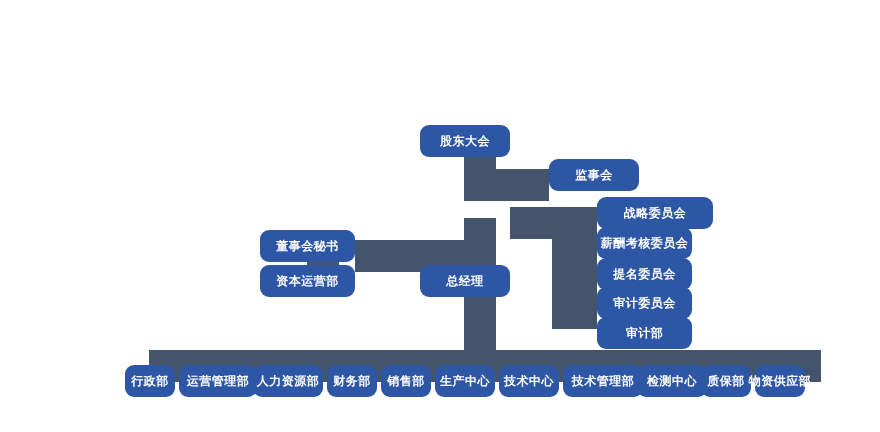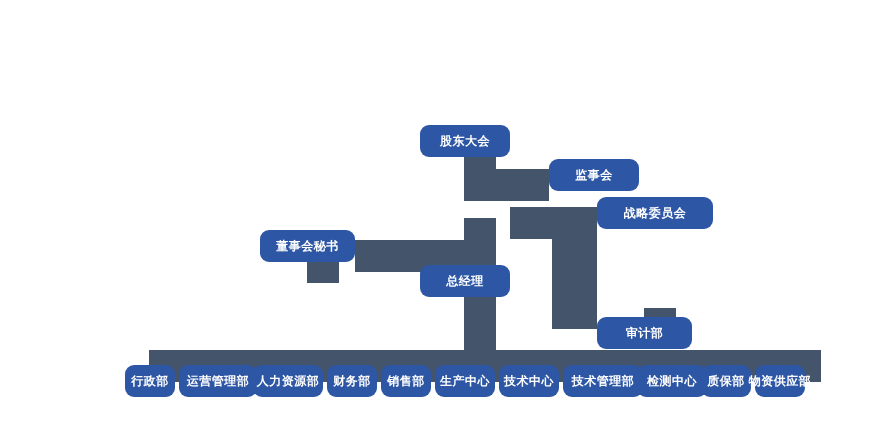--- a/index.html
+++ b/index.html
@@ -54,22 +54,26 @@
   <div class="line v" style="left:565px;top:318px;height:15px"></div>
   <div class="line v" style="left:634px;top:318px;height:15px"></div>
   <div class="line v" style="left:693px;top:318px;height:15px"></div>
   <div class="line v" style="left:757px;top:318px;height:15px"></div>
 
   <div class="node" style="left:388px;top:93px;width:90px">股东大会</div>
   <div class="node" style="left:517px;top:127px;width:90px">监事会</div>
   <div class="node" style="left:388px;top:233px;width:90px">总经理</div>
 
   <div class="node" style="left:228px;top:198px;width:95px">董事会秘书</div>
+  <div class="node" style="left:228px;top:233px;width:95px">资本运营部</div>
 
   <div class="node" style="left:565px;top:165px;width:116px">战略委员会</div>
+  <div class="node" style="left:565px;top:195px;width:95px">薪酬考核委员会</div>
+  <div class="node" style="left:565px;top:226px;width:95px">提名委员会</div>
+  <div class="node" style="left:565px;top:255px;width:95px">审计委员会</div>
   <div class="node" style="left:565px;top:285px;width:95px">审计部</div>
 
   <div class="node" style="left:93px;top:333px;width:50px">行政部</div>
   <div class="node" style="left:147px;top:333px;width:78px">运营管理部</div>
   <div class="node" style="left:221px;top:333px;width:70px">人力资源部</div>
   <div class="node" style="left:295px;top:333px;width:50px">财务部</div>
   <div class="node" style="left:349px;top:333px;width:50px">销售部</div>
   <div class="node" style="left:403px;top:333px;width:60px">生产中心</div>
   <div class="node" style="left:467px;top:333px;width:60px">技术中心</div>
   <div class="node" style="left:531px;top:333px;width:80px">技术管理部</div>

